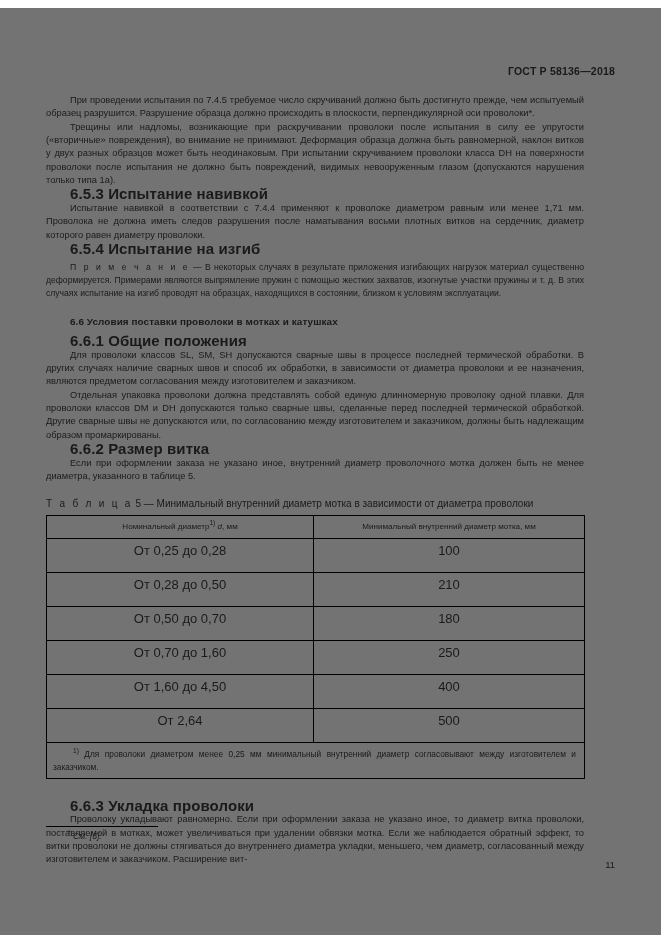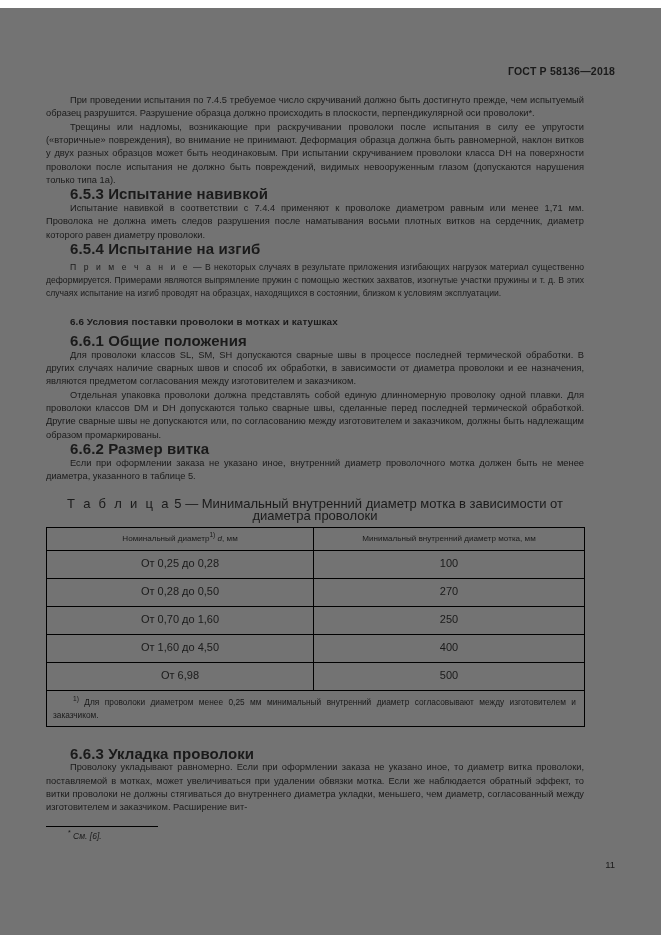--- a/index.html
+++ b/index.html
@@ -78,23 +78,23 @@
     font-weight: bold;
     text-indent: 24px;
     letter-spacing: 0.1px;
   }
   .gap-sm { height: 5px; }
   .gap-lg { height: 15px; }
 
   
   .table-caption {
     margin: 0;
-    font-size: 13px;
+    font-size: 10px;
     line-height: 12px;
-    text-align: center;
+    text-align: left;
   }
   .table-caption .tcap-word {
     letter-spacing: 2.3px;
   }
   table.gost {
     width: 538px;
     border-collapse: collapse;
     table-layout: fixed;
     margin: 0;
     border: 1.1px solid #000;
@@ -106,22 +106,22 @@
     font-weight: normal;
     text-align: center;
     padding: 5px 4px 6px;
     border-right: 1.1px solid #000;
     border-bottom: 1.1px solid #000;
     line-height: 11px;
   }
   table.gost th:last-child { border-right: none; }
   table.gost thead tr { border-bottom: 1.1px solid #000; }
   table.gost td {
-    font-size: 11px;
-    padding: 5px 4px 9px;
+    font-size: 13px;
+    padding: 5px 4px 15px;
     border-top: 0.9px solid #000;
     border-right: 1.1px solid #000;
     line-height: 12px;
     height: 13px;
   }
   table.gost td:last-child { border-right: none; }
   table.gost td.c-left {
     text-align: center;
   }
   table.gost td.c-right {
@@ -232,32 +232,36 @@
           <th>Минимальный внутренний диаметр мотка, мм</th>
         </tr>
       </thead>
       <tbody id="table-body">
           <tr>
             <td class="c-left">От 0,25 до 0,28</td>
             <td class="c-right">100</td>
           </tr>
           <tr>
             <td class="c-left">От 0,28 до 0,50</td>
-            <td class="c-right">270</td>
+            <td class="c-right">210</td>
+          </tr>
+          <tr>
+            <td class="c-left">От 0,50 до 0,70</td>
+            <td class="c-right">180</td>
           </tr>
           <tr>
             <td class="c-left">От 0,70 до 1,60</td>
             <td class="c-right">250</td>
           </tr>
           <tr>
             <td class="c-left">От 1,60 до 4,50</td>
             <td class="c-right">400</td>
           </tr>
           <tr>
-            <td class="c-left">От 6,98</td>
+            <td class="c-left">От 2,64</td>
             <td class="c-right">500</td>
           </tr>
         </tbody>
       <tfoot>
         <tr>
           <td class="footnote-cell" colspan="2"><sup class="fn">1)</sup><span> Для проволоки диаметром менее 0,25 мм минимальный внутренний диаметр согласовывают между изготовителем и заказчиком.</span></td>
         </tr>
       </tfoot>
     </table>
 

